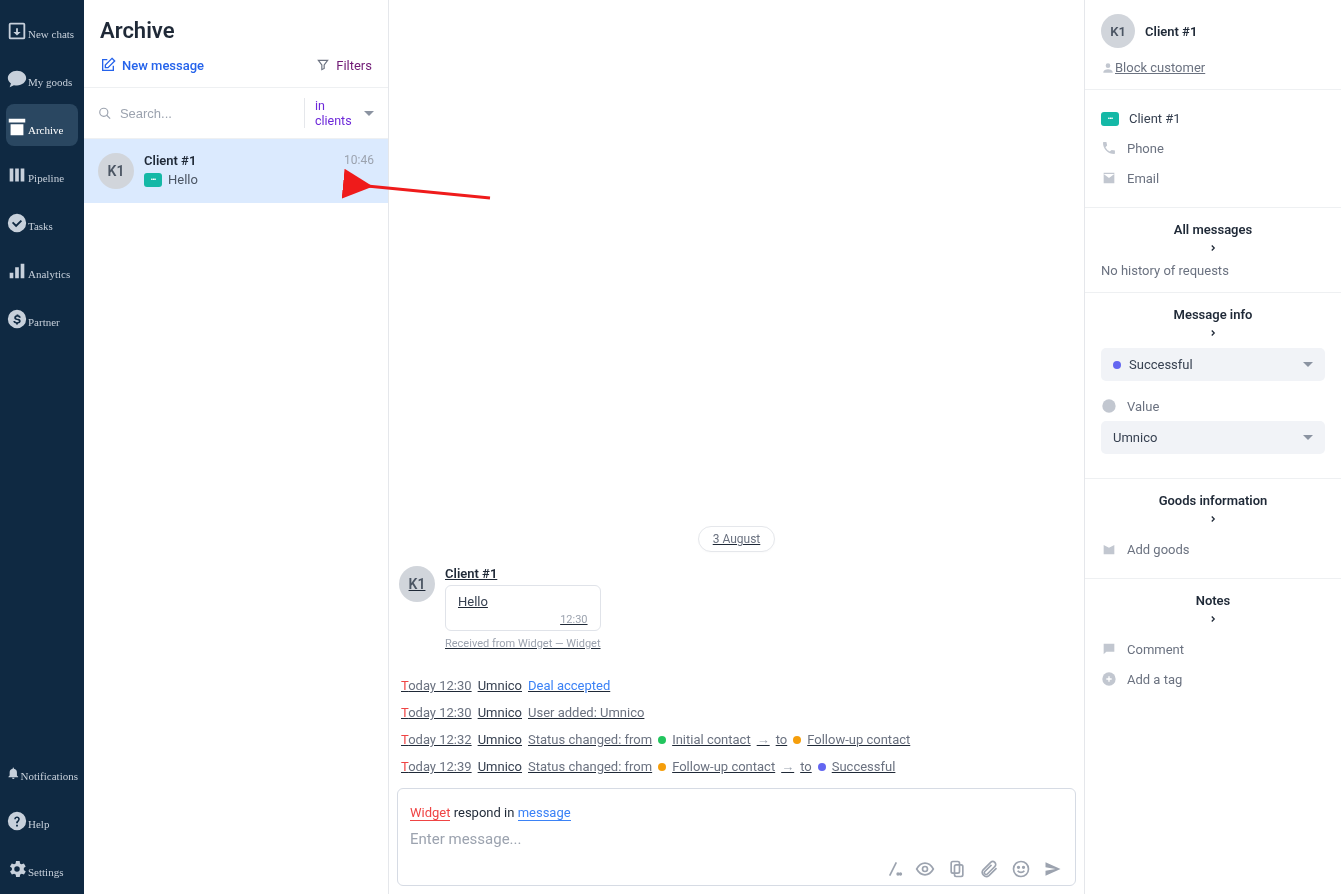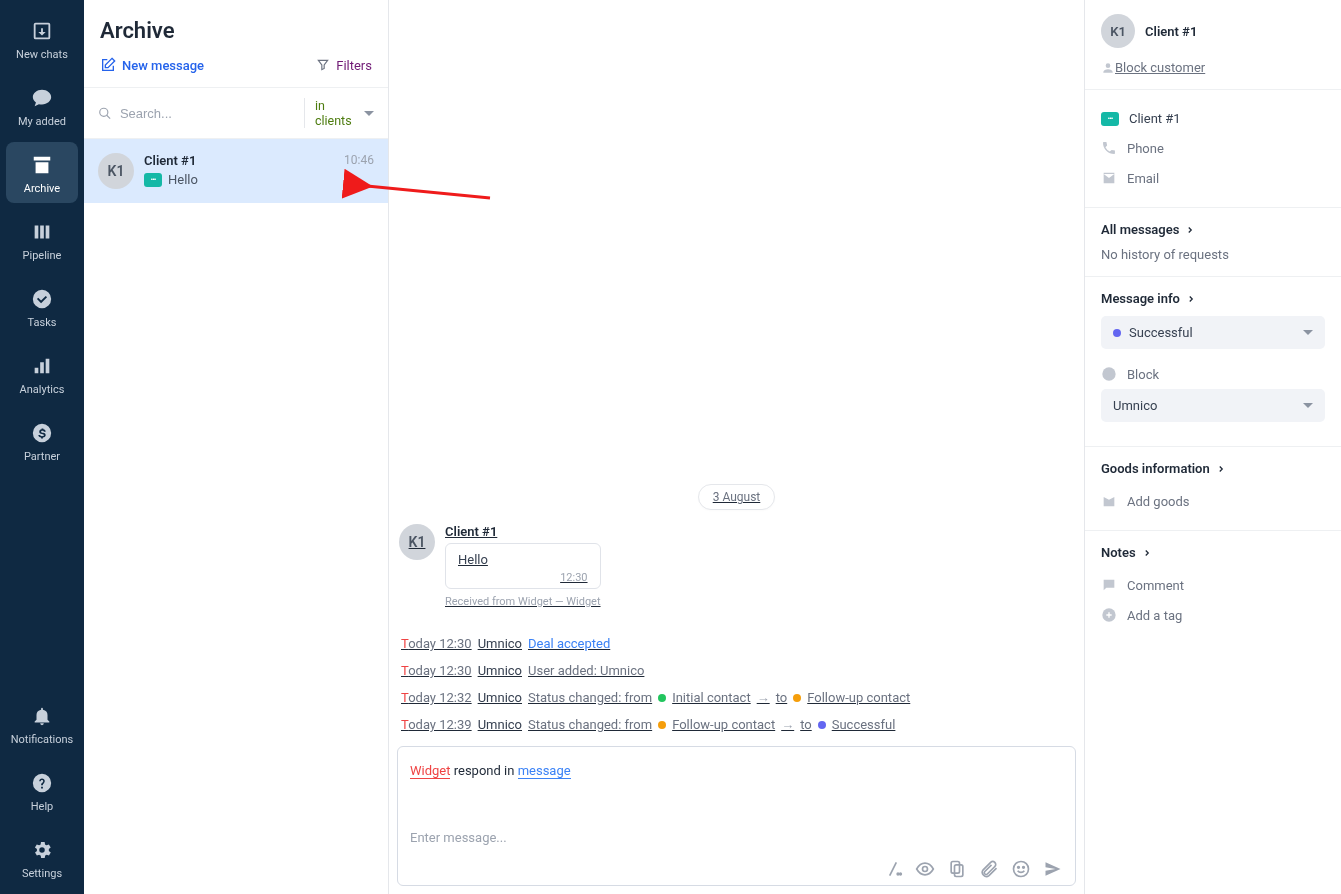--- a/index.html
+++ b/index.html
@@ -1,37 +1,37 @@
 <!DOCTYPE html>
 <html><head>
 <meta charset="utf-8">
 <style>
 * { box-sizing: border-box; margin: 0; padding: 0; }
 body { font-family: -apple-system, BlinkMacSystemFont, "Segoe UI", Roboto, Arial, sans-serif; font-size: 13px; color: #1f2937; background: #fff; overflow: hidden; width: 1341px; height: 894px; }
 .app { display: flex; height: 894px; }
 
 
 .sidebar { width: 84px; background: #0f2942; display: flex; flex-direction: column; align-items: center; padding-top: 8px; }
-.sb-item { width: 72px; display: flex; flex-direction: column; align-items: center; padding: 12px 0 8px; margin-bottom: 6px; cursor: pointer; border-radius: 8px; color: #c7d0db; }
+.sb-item { width: 72px; display: flex; flex-direction: row; align-items: center; padding: 12px 0 8px; margin-bottom: 6px; cursor: pointer; border-radius: 8px; color: #c7d0db; font-family: Liberation Serif, serif; }
 .sb-item.active { background: #2a4761; color: #fff; }
 .sb-item .sb-label { font-size: 11px; margin-top: 6px; }
 .sb-spacer { flex: 1; }
 .sb-item svg { width: 22px; height: 22px; fill: currentColor; }
 
 
 .list-panel { width: 305px; border-right: 1px solid #e5e7eb; display: flex; flex-direction: column; }
 .list-header { padding: 18px 16px 10px 16px; }
 .list-title { font-size: 22px; font-weight: 600; color: #1f2937; margin-bottom: 14px; }
 .list-actions { display: flex; justify-content: space-between; align-items: center; margin-bottom: 4px; }
 .new-msg { display: flex; align-items: center; gap: 6px; color: #2563eb; font-weight: 500; cursor: pointer; }
 .filters { display: flex; align-items: flex-start; gap: 6px; color: #701a75; cursor: pointer; }
 .search-row { display: flex; align-items: center; padding: 10px 14px; border-top: 1px solid #eef0f2; border-bottom: 1px solid #eef0f2; gap: 8px; }
 .search-row input { border: none; outline: none; flex: 1; font-size: 13px; color: #374151; }
 .search-row input::placeholder { color: #9ca3af; }
-.scope-sel { display: flex; align-items: center; gap: 4px; color: #4d7c0f; font-size: 12.5px; cursor: pointer; border-left: 1px solid #e5e7eb; padding-left: 10px; }
+.scope-sel { display: flex; align-items: center; gap: 4px; color: #6d28d9; font-size: 12.5px; cursor: pointer; border-left: 1px solid #e5e7eb; padding-left: 10px; }
 .chat-item { display: flex; gap: 10px; padding: 14px 14px; background: #dbeafe; cursor: pointer; position: relative; }
 .avatar { width: 36px; height: 36px; border-radius: 50%; background: #d1d5db; display: flex; align-items: center; justify-content: center; font-weight: 600; color: #4b5563; font-size: 14px; flex-shrink: 0; }
 .chat-item .ci-body { flex: 1; min-width: 0; }
 .ci-top { display: flex; justify-content: space-between; }
 .ci-name { font-weight: 600; font-size: 13px; color: #1f2937; }
 .ci-time { font-size: 12px; color: #9ca3af; }
 .ci-preview { display: flex; align-items: center; gap: 6px; margin-top: 4px; color: #4b5563; font-size: 13px; }
 .widget-badge { background: #14b8a6; width: 18px; height: 14px; border-radius: 3px; display: inline-flex; align-items: center; justify-content: center; }
 .widget-badge span { color: #fff; font-size: 8px; letter-spacing: -1px; }
 
@@ -59,36 +59,36 @@
 .dot { width: 8px; height: 8px; border-radius: 50%; display: inline-block; }
 .dot-green { background: #22c55e; }
 .dot-orange { background: #f59e0b; }
 .dot-blue { background: #6366f1; }
 .arr { color: #9ca3af; }
 
 .composer { margin: 8px; border: 1px solid #d6dbe4; border-radius: 6px; padding: 16px 12px 6px; }
 .composer-hint { font-size: 13px; margin-bottom: 10px; }
 .composer-hint .w { color: #ef4444; border-bottom: 1px solid #ef4444; }
 .composer-hint .m { color: #3b82f6; border-bottom: 1px solid #3b82f6; }
-.composer textarea { width: 100%; border: none; outline: none; resize: none; font-size: 13px; font-family: inherit; height: 20px; color: #374151; margin-top: 42px; }
+.composer textarea { width: 100%; border: none; outline: none; resize: none; font-size: 15px; font-family: inherit; height: 20px; color: #374151; }
 .composer textarea::placeholder { color: #9ca3af; }
 .composer-tools { display: flex; justify-content: flex-end; gap: 12px; margin-top: 6px; color: #9ca3af; }
 .composer-tools svg { width: 20px; height: 20px; cursor: pointer; }
 
 
 .details { width: 256px; display: flex; flex-direction: column; font-size: 13px; }
 .d-section { padding: 14px 16px; border-bottom: 1px solid #eef0f2; }
 .d-head { display: flex; align-items: center; gap: 10px; margin-bottom: 12px; }
 .d-head .avatar { width: 34px; height: 34px; font-size: 13px; }
 .d-head .nm { font-weight: 600; font-size: 13px; }
 .block-link { display: flex; align-items: center; gap: 0; color: #6b7280; text-decoration: underline; cursor: pointer; }
 .d-row { display: flex; align-items: center; gap: 10px; padding: 7px 0; color: #6b7280; }
 .d-row.strong { color: #374151; }
 .d-row svg, .d-row .ico { width: 16px; height: 16px; color: #c2c7d0; flex-shrink: 0; }
-.sec-title { font-weight: 600; color: #1f2937; display: flex; align-items: center; gap: 6px; margin-bottom: 10px; }
+.sec-title { font-weight: 600; color: #1f2937; display: flex; align-items: center; gap: 6px; margin-bottom: 10px; flex-direction: column; }
 .muted-line { color: #6b7280; font-size: 13px; }
 .pill-select { background: #f1f3f7; border-radius: 5px; padding: 9px 12px; display: flex; align-items: center; justify-content: space-between; cursor: pointer; margin-bottom: 10px; color:#374151; }
 .pill-select .lead { display:flex; align-items:center; gap:8px; }
 .caret-dn { width: 0; height: 0; border-left: 5px solid transparent; border-right: 5px solid transparent; border-top: 5px solid #8b93a1; }
 .icon-sm { width:14px; height:14px; fill:#c2c7d0; }
 </style>
 </head>
 <body>
 
 <div class="app">
@@ -97,21 +97,21 @@
     <div class="sb-item">
       <svg viewBox="0 0 24 24">
           <path d="M19 3H5a2 2 0 0 0-2 2v14a2 2 0 0 0 2 2h14a2 2 0 0 0 2-2V5a2 2 0 0 0-2-2zm0 16H5V5h14zM12 7l-4 4h3v4h2v-4h3z" transform="rotate(180 12 12)"></path>
         </svg>
       <span class="sb-label">New chats</span>
     </div>
     <div class="sb-item">
       <svg viewBox="0 0 24 24">
           <path d="M12 3C6.5 3 2 6.6 2 11c0 2.4 1.3 4.5 3.4 6L4 21l4.6-2.3c1.1.2 2.2.3 3.4.3 5.5 0 10-3.6 10-8S17.5 3 12 3z"></path>
         </svg>
-      <span class="sb-label">My added</span>
+      <span class="sb-label">My goods</span>
     </div>
     <div class="sb-item active">
       <svg viewBox="0 0 24 24">
           <path d="M3 3h18v4H3zM5 9h14v12H5zM9 12h6v2H9z"></path>
         </svg>
       <span class="sb-label">Archive</span>
     </div>
     <div class="sb-item">
       <svg viewBox="0 0 24 24">
           <path d="M4 5h4v14H4zM10 5h4v14h-4zM16 5h4v14h-4z"></path>
@@ -342,21 +342,21 @@
         <span class="lead">
             <span class="dot dot-blue"></span>
             <span>Successful</span>
           </span>
         <span class="caret-dn"></span>
       </div>
       <div class="d-row">
         <svg class="ico" viewBox="0 0 24 24" fill="#c2c7d0">
             <circle cx="12" cy="12" r="10"></circle>
           </svg>
-        <span>Block</span>
+        <span>Value</span>
       </div>
       <div class="pill-select">
         <span>Umnico</span>
         <span class="caret-dn"></span>
       </div>
     </div>
     <div class="d-section">
       <div class="sec-title">
         <span>Goods information</span>
         <svg width="10" height="10" viewBox="0 0 24 24" fill="none" stroke="#1f2937" stroke-width="3">

